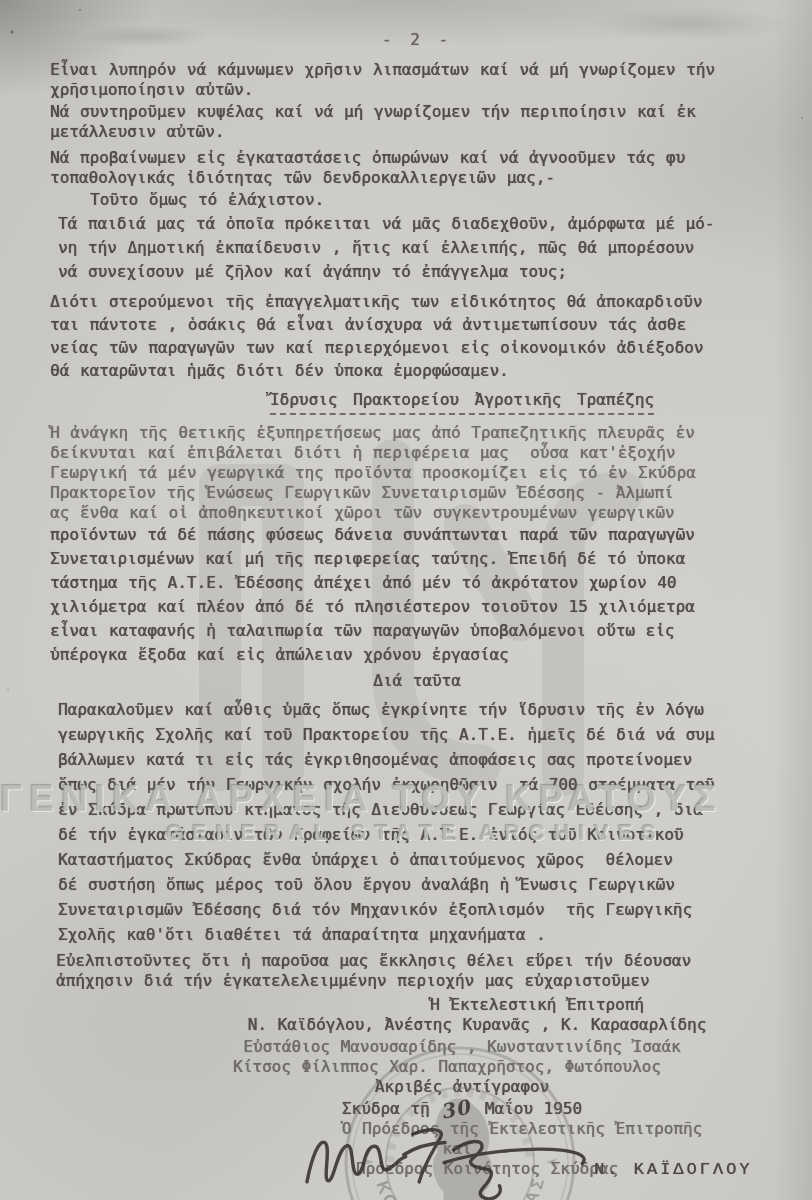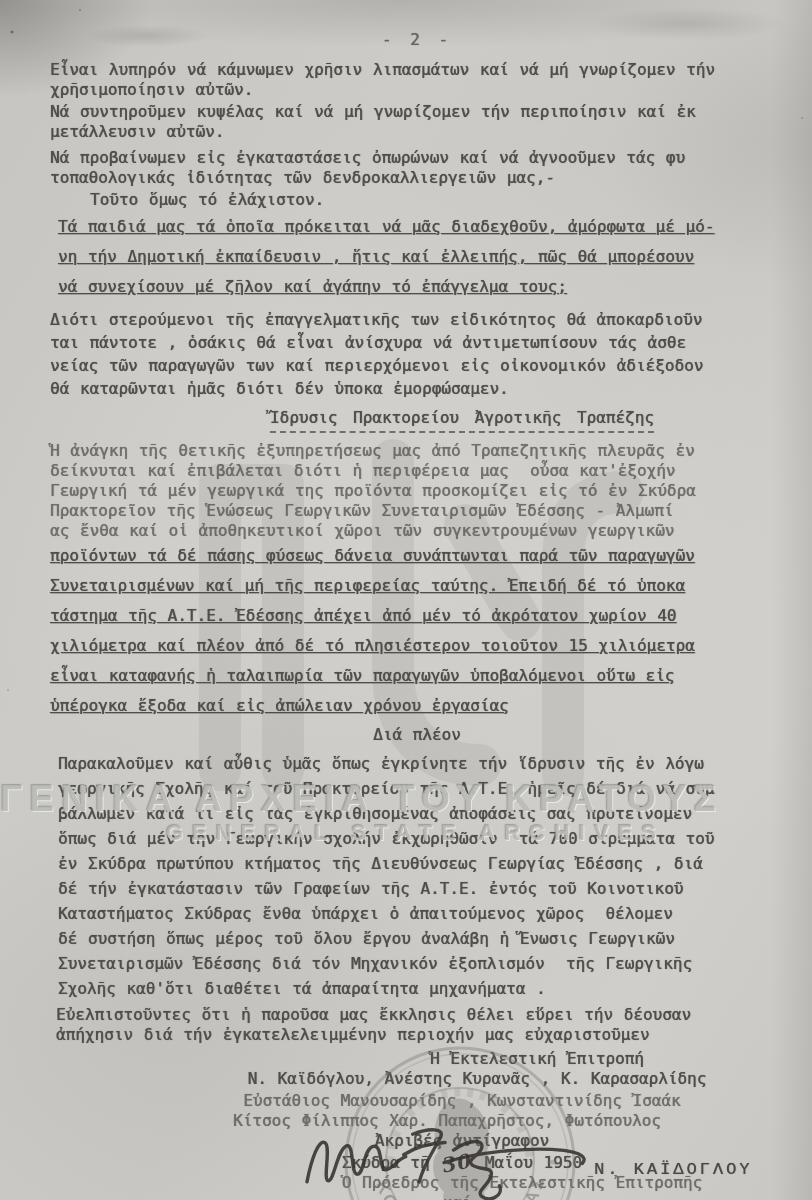--- a/index.html
+++ b/index.html
@@ -41,21 +41,21 @@
   .wm-line1{top:778px;font-size:37px;letter-spacing:7px;}
   .wm-line2{top:820px;font-size:22px;letter-spacing:9px;text-align:right;}
   
   .typed{
     position:absolute;left:50px;top:30px;width:734px;
     color:#514e48;font-size:16px;line-height:20px;
     text-shadow:.4px .4px .8px rgba(74,72,68,.85), -.3px 0 .6px rgba(74,72,68,.4);
     word-spacing:1px;
   }
   .para{white-space:pre-wrap;}
-  .lh22{line-height:30px;text-decoration:underline;} .lh23{line-height:23px;} .lh25{line-height:25px;}
+  .lh22{line-height:24px;} .lh23{line-height:23px;} .lh25{line-height:25px;}
   .mt2{margin-top:2px;} .mt4{margin-top:4px;} .mt6{margin-top:6px;} .mt8{margin-top:8px;} .mt10{}
   .ind40{padding-left:40px;} .ind8{padding-left:8px;} .ind6{padding-left:6px;}
   .dim{opacity:.74;}
   .pageno{text-align:center;margin-bottom:10px;letter-spacing:4px;opacity:.8;}
   .headwrap{text-align:center;padding-left:90px;margin-top:8px;}
   .heading{
     display:inline-block;border-bottom:2px dashed rgba(81,78,72,.75);
     padding-bottom:3px;word-spacing:6px;
   }
   .center{text-align:center;}
@@ -123,21 +123,21 @@
 δείκνυται καί ἐπιβάλεται διότι ἡ περιφέρεια μας  οὖσα κατ'ἐξοχήν
 Γεωργική τά μέν γεωργικά της προϊόντα προσκομίζει εἰς τό ἐν Σκύδρα
 Πρακτορεῖον τῆς Ἑνώσεως Γεωργικῶν Συνεταιρισμῶν Ἐδέσσης - Ἀλμωπί
 ας ἔνθα καί οἱ ἀποθηκευτικοί χῶροι τῶν συγκεντρουμένων γεωργικῶν</div>
     <div class="para mt10 lh22">προϊόντων τά δέ πάσης φύσεως δάνεια συνάπτωνται παρά τῶν παραγωγῶν
 Συνεταιρισμένων καί μή τῆς περιφερείας ταύτης. Ἐπειδή δέ τό ὑποκα
 τάστημα τῆς Α.Τ.Ε. Ἐδέσσης ἀπέχει ἀπό μέν τό ἀκρότατον χωρίον 40
 χιλιόμετρα καί πλέον ἀπό δέ τό πλησιέστερον τοιοῦτον 15 χιλιόμετρα
 εἶναι καταφανής ἡ ταλαιπωρία τῶν παραγωγῶν ὑποβαλόμενοι οὕτω εἰς
 ὑπέρογκα ἔξοδα καί εἰς ἀπώλειαν χρόνου ἐργασίας</div>
-    <div class="para mt4 center">Διά πλέον</div>
+    <div class="para mt4 center">Διά ταῦτα</div>
     <div class="para mt6 lh25 ind8">Παρακαλοῦμεν καί αὖθις ὑμᾶς ὅπως ἐγκρίνητε τήν ἵδρυσιν τῆς ἐν λόγω
 γεωργικῆς Σχολῆς καί τοῦ Πρακτορείου τῆς Α.Τ.Ε. ἡμεῖς δέ διά νά συμ
 βάλλωμεν κατά τι εἰς τάς ἐγκριθησομένας ἀποφάσεις σας προτείνομεν
 ὅπως διά μέν τήν Γεωργικήν σχολήν ἐκχωρηθῶσιν  τά 700 στρέμματα τοῦ
 ἐν Σκύδρα πρωτύπου κτήματος τῆς Διευθύνσεως Γεωργίας Ἐδέσσης , διά
 δέ τήν ἐγκατάστασιν τῶν Γραφείων τῆς Α.Τ.Ε. ἐντός τοῦ Κοινοτικοῦ
 Καταστήματος Σκύδρας ἔνθα ὑπάρχει ὁ ἀπαιτούμενος χῶρος  θέλομεν
 δέ συστήση ὅπως μέρος τοῦ ὅλου ἔργου ἀναλάβη ἡ Ἕνωσις Γεωργικῶν
 Συνεταιρισμῶν Ἐδέσσης διά τόν Μηχανικόν ἐξοπλισμόν  τῆς Γεωργικῆς
 Σχολῆς καθ'ὅτι διαθέτει τά ἀπαραίτητα μηχανήματα .</div>

